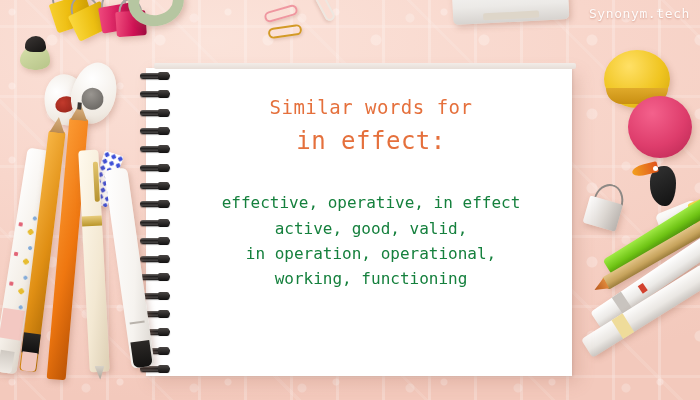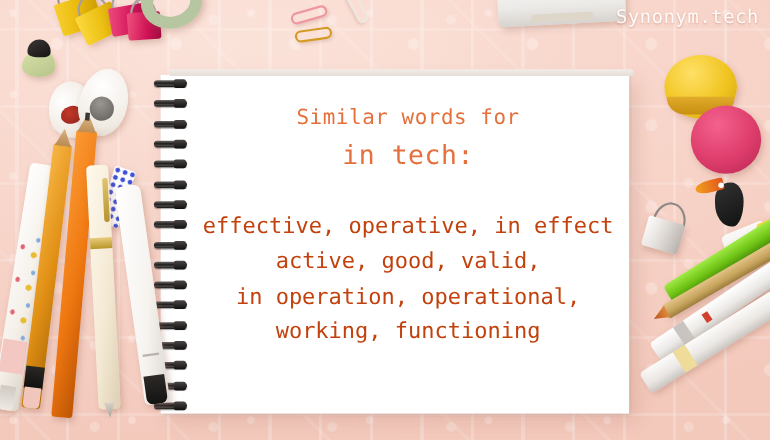--- a/index.html
+++ b/index.html
@@ -71,22 +71,22 @@
     white-space: pre;
     text-align: right;
   }
   .title-line2 {
     color: #e5703c;
     font-size: 24px; letter-spacing: .5px; line-height: 1.45;
     white-space: pre; margin-top: 2px;
   }
   .synonyms {
     margin-top: 32px;
-    color: #c2410c;
-    font-size: 20px;
+    color: #15803d;
+    font-size: 16px;
     line-height: 1.58;
     text-align: center;
     white-space: pre;
   }
 
   
   #spiral {
     position: absolute;
     left: 140px; top: 72px;
     width: 32px; height: 302px;
@@ -104,21 +104,21 @@
   .ring .wire::after {
     content:""; position:absolute; right: 1px; top: -1px;
     width: 11px; height: 8px; border-radius: 2px;
     background: linear-gradient(#4a4644, #111010);
   }
 
   
   #watermark {
     position: absolute; right: 10px; top: 6px;
     color: #ffffff; opacity: .92;
-    font-size: 17px; letter-spacing: .6px;
+    font-size: 13px; letter-spacing: .6px;
     text-shadow: 0 1px 2px rgba(180,110,90,.55);
     z-index: 60;
   }
 
   
   .prop { position: absolute; z-index: 10; }
   .prop.front { z-index: 40; }
   .sh { box-shadow: 2px 3px 6px rgba(150,95,75,.30); }
 
   
@@ -341,21 +341,21 @@
             transform:rotate(-8deg); border-radius:6px 6px 5px 5px;">
   <div style="position:absolute; left:2px; bottom:0; width:19px; height:26px;
               background:linear-gradient(#2c2927,#141312); border-radius:0 0 6px 6px;"></div>
   <div style="position:absolute; left:4px; bottom:44px; width:15px; height:2px;
               background:#b9b3ac;"></div>
 </div>
 
 <div id="notepad">
   <div class="sheet-content">
     <div class="title-line1">Similar words for</div>
-    <div class="title-line2">in tech:</div>
+    <div class="title-line2">in effect:</div>
     <div class="synonyms">effective, operative, in effect
 active, good, valid,
 in operation, operational,
 working, functioning</div>
   </div>
 </div>
 
 <div id="spiral">
   <div class="ring">
       <div class="wire"></div>

